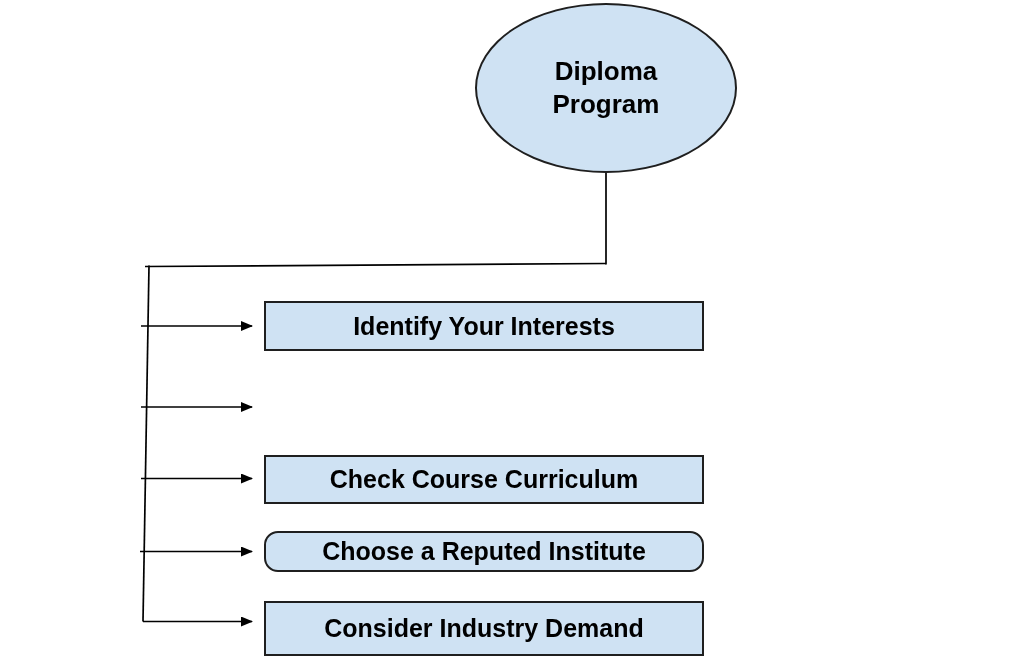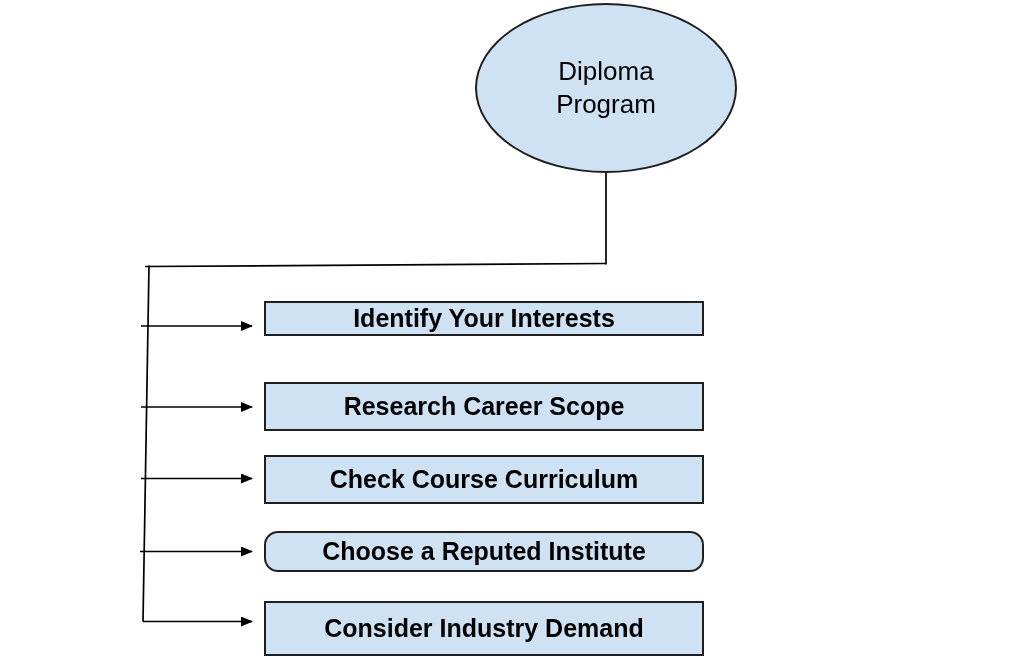--- a/index.html
+++ b/index.html
@@ -48,29 +48,30 @@
     top: 3px;
     width: 262px;
     height: 170px;
     border-radius: 50%;
     font-size: 26px;
     font-weight: 400;
     line-height: 1.27;
   }
   .root-ellipse .label-wrap {
     width: 140px;
+    font-weight: bold;
   }
   .step-box {
     left: 264px;
     width: 440px;
     font-size: 25px;
     font-weight: 700;
     white-space: nowrap;
   }
-  .step-1 { top: 301px; height: 35px; align-items: center; }
+  .step-1 { top: 301px; height: 50px; align-items: center; }
   .step-2 { top: 382px; height: 49px; }
   .step-3 { top: 455px; height: 49px; }
   .step-4 { top: 531px; height: 41px; border-radius: 14px; }
   .step-5 { top: 601px; height: 55px; }
 </style>
 </head>
 <body>
 
 <div class="canvas">
 
@@ -94,23 +95,20 @@
     <line x1="143" y1="621.5" x2="252" y2="621.5" marker-end="url(#arrow)"></line>
   </svg>
 
   <div class="node root-ellipse">
     <div class="label-wrap">Diploma Program</div>
   </div>
 
   <div class="node step-box step-1">
     <span>Identify Your Interests</span>
   </div>
-  <div class="node step-box step-2">
-    <span>Research Career Scope</span>
-  </div>
   <div class="node step-box step-3">
     <span>Check Course Curriculum</span>
   </div>
   <div class="node step-box step-4">
     <span>Choose a Reputed Institute</span>
   </div>
   <div class="node step-box step-5">
     <span>Consider Industry Demand</span>
   </div>
 

